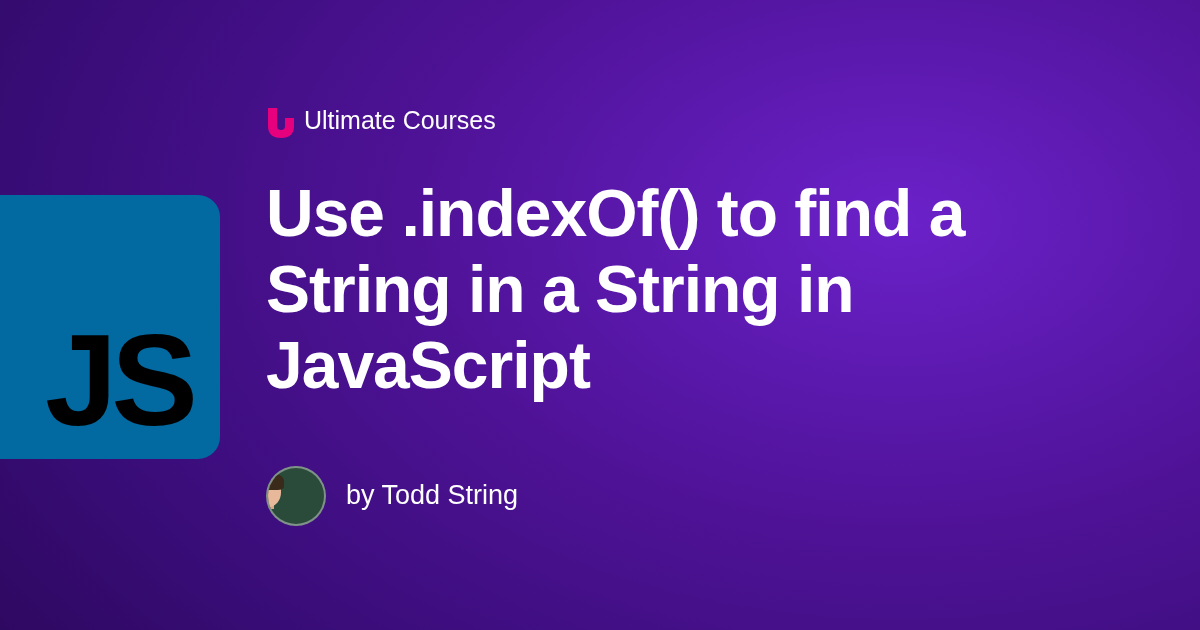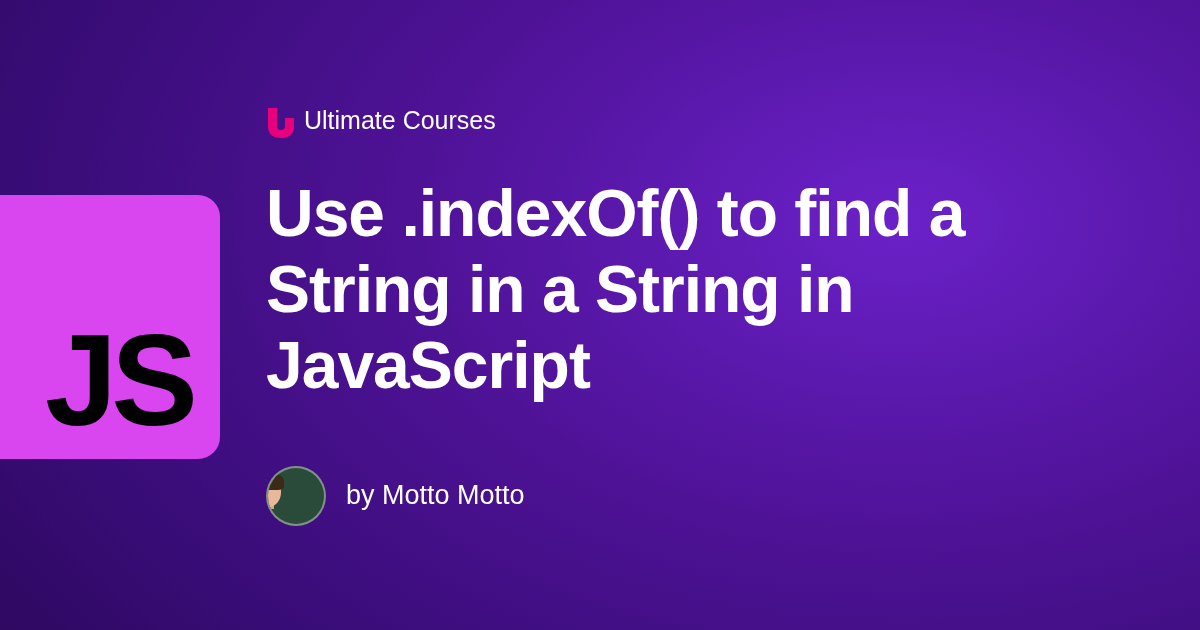--- a/index.html
+++ b/index.html
@@ -10,21 +10,21 @@
       font-family: -apple-system, BlinkMacSystemFont, 'Segoe UI', 'Helvetica Neue', Arial, sans-serif;
       background: radial-gradient(ellipse 1400px 900px at 75% 35%, #6b21c9 0%, #4e1296 35%, #3a0d7a 60%, #2a0759 85%, #1e0440 100%);
       position: relative;
     }
     .js-badge {
       position: absolute;
       left: 0;
       top: 195px;
       width: 220px;
       height: 264px;
-      background: #d946ef;
+      background: #0369a1;
       border-radius: 0 22px 22px 0;
       display: flex;
       align-items: flex-end;
       justify-content: flex-end;
       padding: 0 28px 14px 0;
     }
     .js-badge-text {
       color: #000;
       font-size: 130px;
       font-weight: 700;
@@ -153,15 +153,15 @@
   <div class="author-row">
     <span class="avatar">
       <span class="avatar-inner">
         <span class="avatar-bg"></span>
         <span class="avatar-shirt"></span>
         <span class="avatar-neck"></span>
         <span class="avatar-face"></span>
         <span class="avatar-hair"></span>
       </span>
     </span>
-    <span class="author-byline">by Motto Motto</span>
+    <span class="author-byline">by Todd String</span>
   </div>
 </div>
 
 </body></html>

